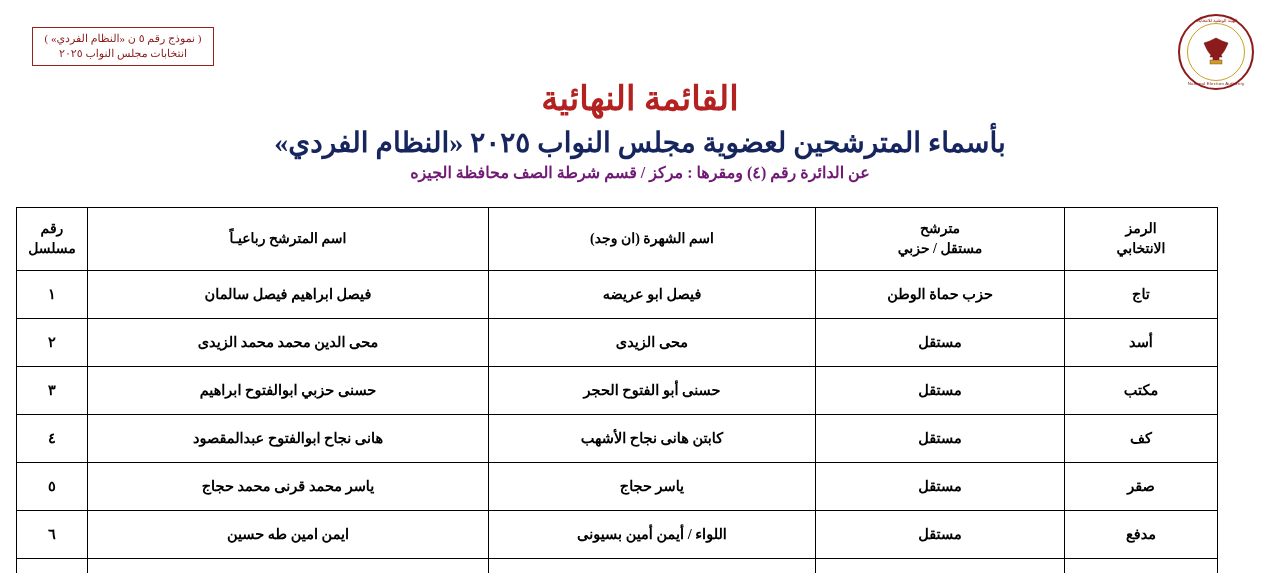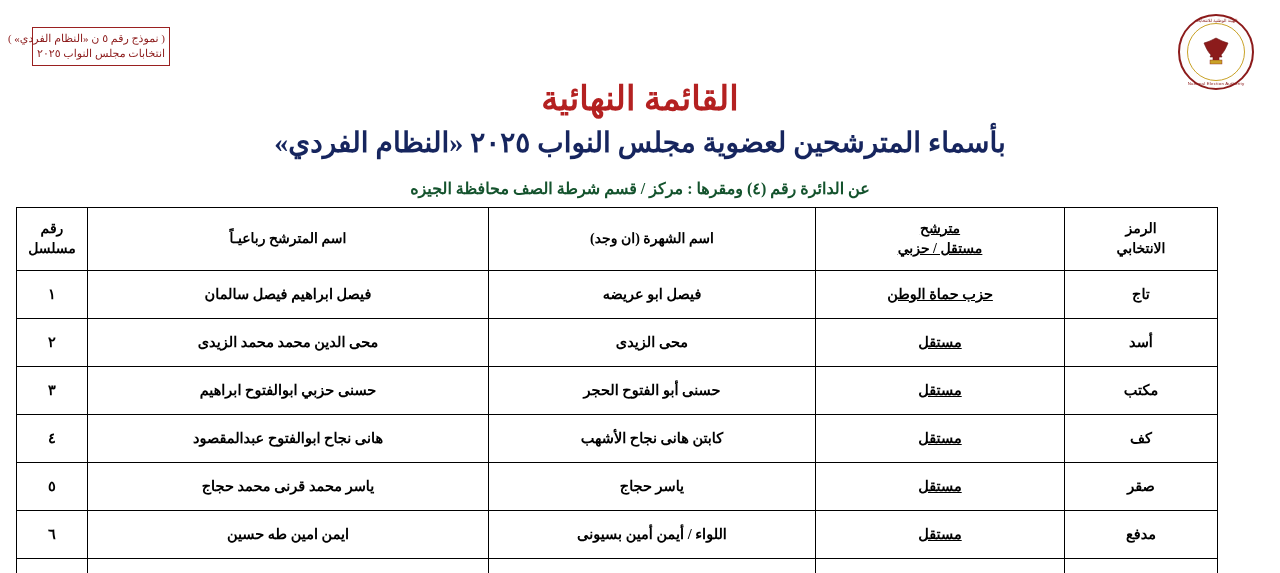--- a/index.html
+++ b/index.html
@@ -15,21 +15,21 @@
     color: #000000;
     overflow: hidden;
   }
 
   
   .form-stamp {
     position: absolute;
     top: 27px;
     right: auto;
     left: 32px;
-    width: 138px;
+    width: 182px;
     border: 1px solid #9a2020;
     padding: 3px 4px 4px 4px;
     text-align: center;
     line-height: 1.35;
     box-sizing: border-box;
   }
   .form-stamp div {
     font-size: 11px;
     color: #8c1b1b;
     font-family: "Liberation Serif", serif;
@@ -104,23 +104,22 @@
     font-family: "Liberation Serif", serif;
   }
   .doc-sub2 {
     position: absolute;
     top: 163px;
     left: 0;
     right: 0;
     text-align: center;
     font-size: 16px;
     font-weight: bold;
-    color: #14532d;
-    font-family: "Liberation Serif", serif;
-    margin-top: 16px;
+    color: #701a75;
+    font-family: "Liberation Serif", serif;
   }
 
   
   .table-wrap {
     position: absolute;
     top: 207px;
     left: 62px;
     width: 1156px;
   }
   table.candidates {
@@ -144,21 +143,21 @@
   }
   table.candidates tbody td {
     height: 43px;
     font-size: 14.5px;
     font-weight: bold;
     padding: 2px 6px;
   }
   td.col-serial, th.col-serial { width: 62px; }
   th.col-name, td.col-name { width: 392px; }
   th.col-fame, td.col-fame { width: 318px; }
-  th.col-party, td.col-party { width: 240px; text-decoration: underline; }
+  th.col-party, td.col-party { width: 240px; }
   th.col-symbol, td.col-symbol { width: 144px; margin-left: 40px; }
 
   .hdr-line { display: block; }
 </style>
 </head>
 <body>
 
 <div class="form-stamp">
   <div>( نموذج رقم ٥ ن «النظام الفردي» )</div>
   <div>انتخابات مجلس النواب ٢٠٢٥</div>

